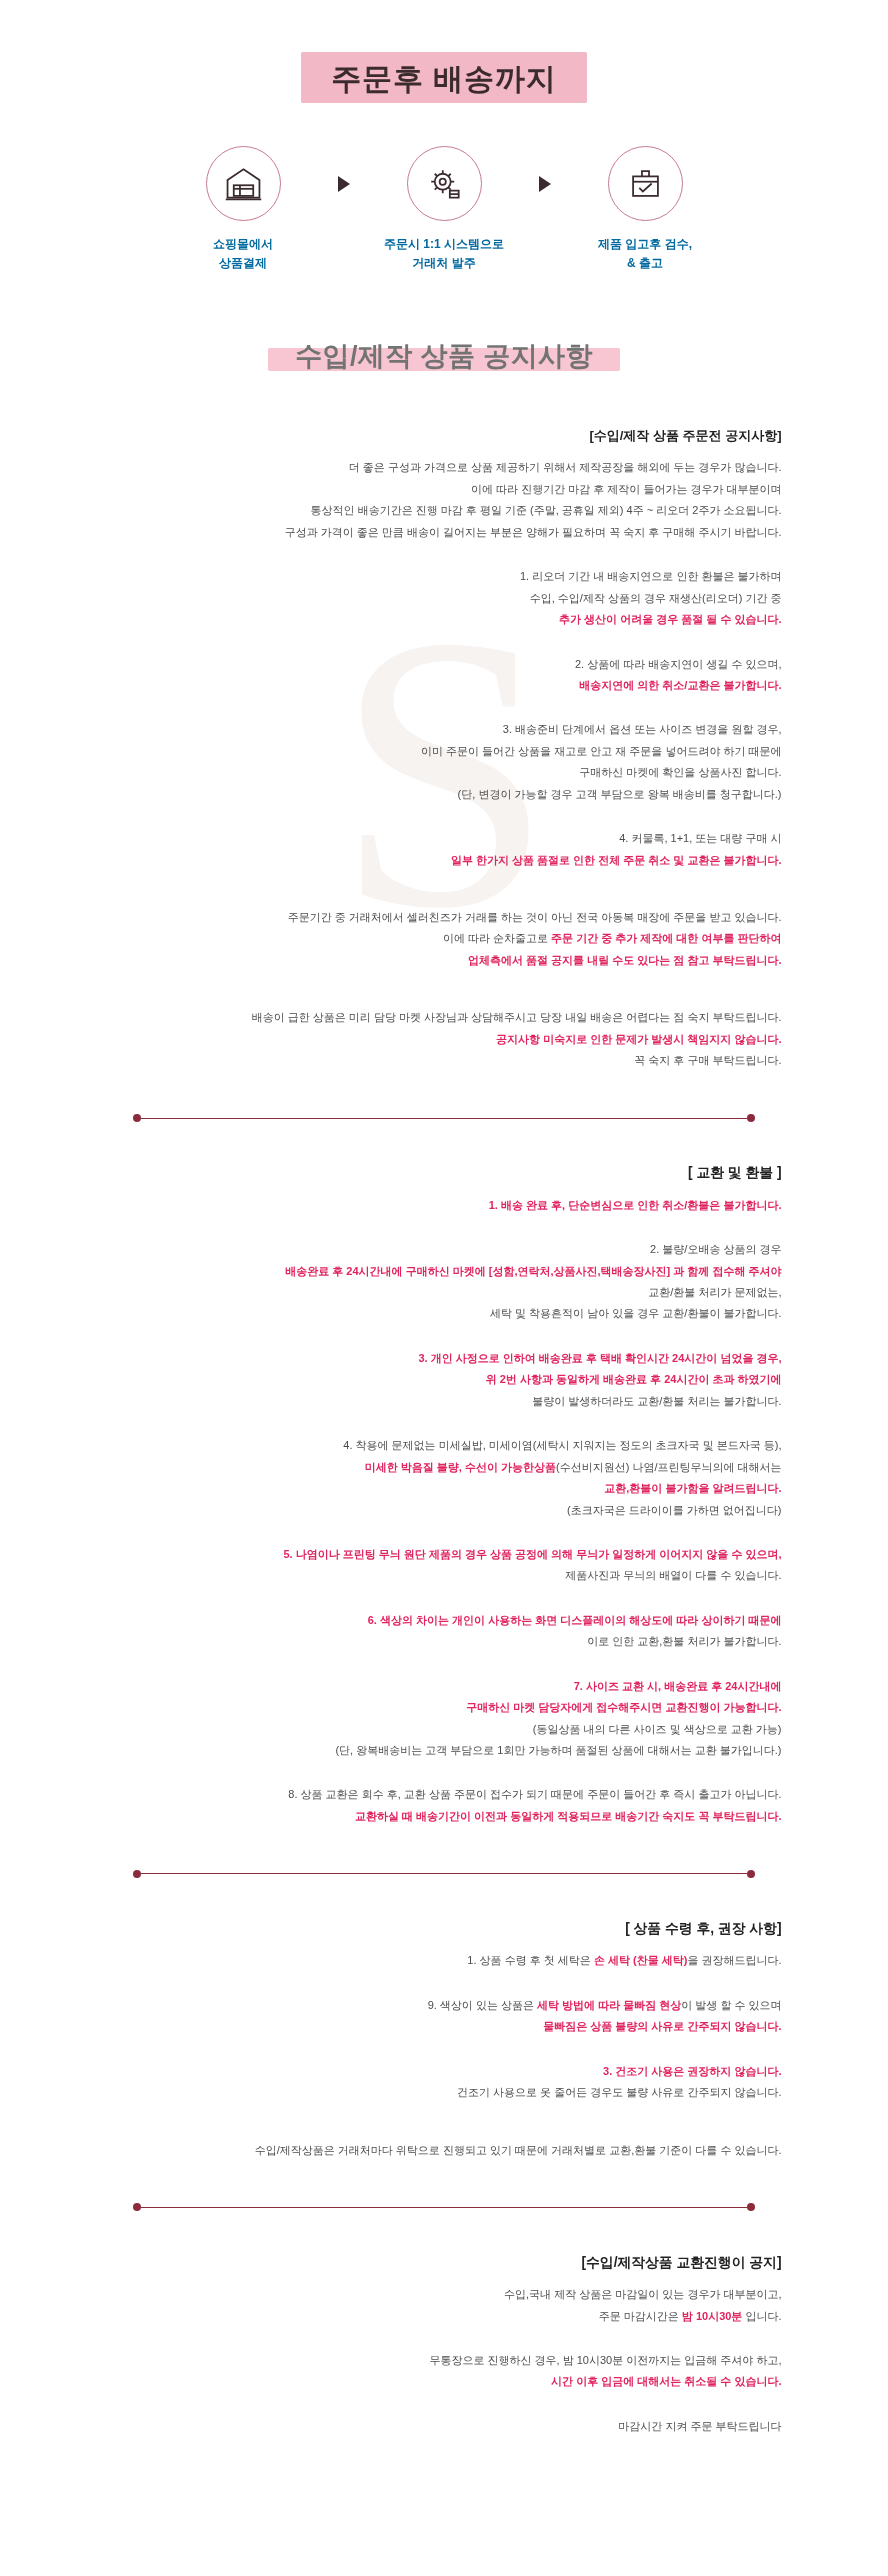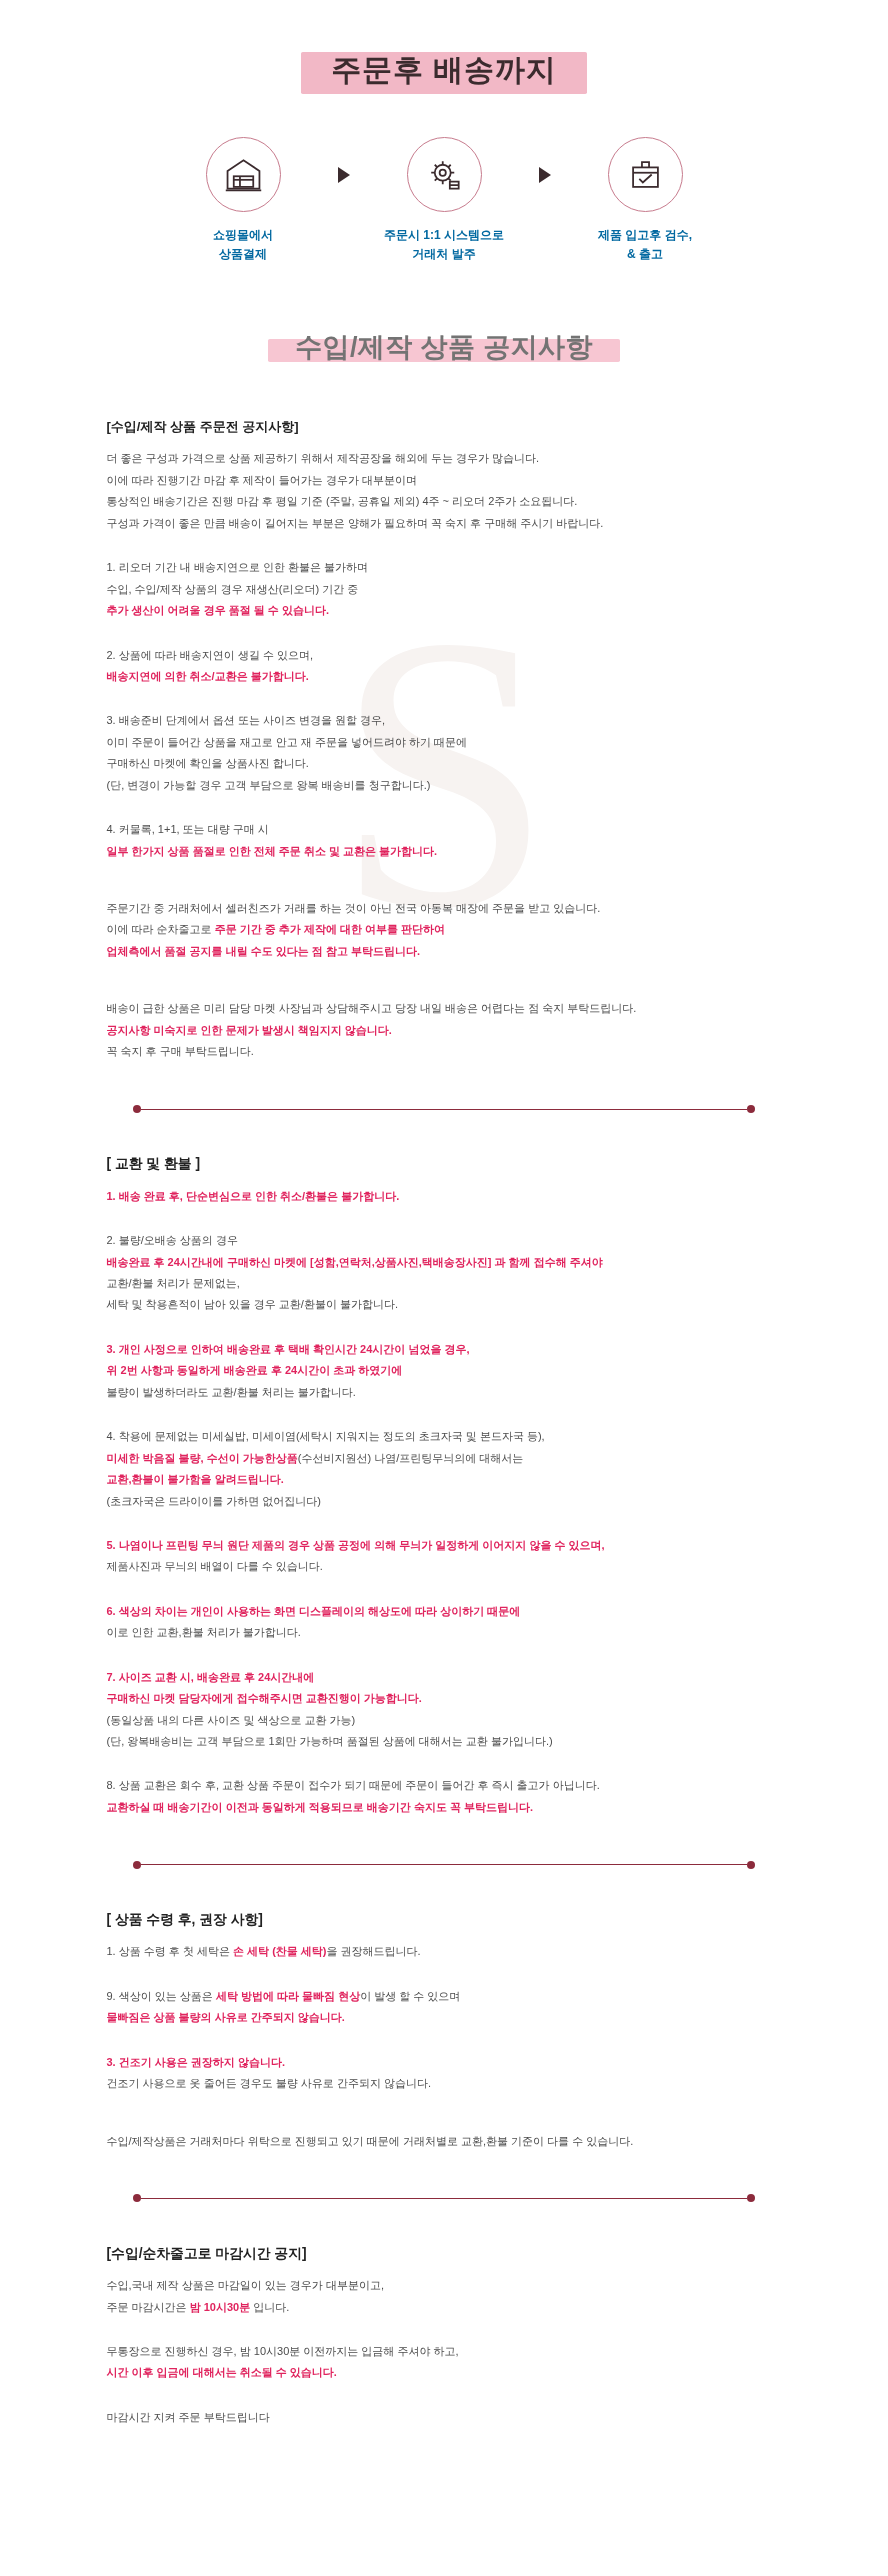--- a/index.html
+++ b/index.html
@@ -24,21 +24,21 @@
 
   
   .banner-wrap {
     width: 100%;
     display: flex;
     justify-content: center;
     margin-top: 16px;
   }
   .banner {
     background: #f2b8c6;
-    padding: 3px 30px 9px 30px;
+    padding: 12px 30px 9px 30px;
     border-radius: 1.8px;
   }
   .banner-text {
     font-size: 30px;
     font-weight: bold;
     letter-spacing: 0.9px;
     color: #3b2b2e;
     text-align: center;
     line-height: 1;
   }
@@ -133,21 +133,21 @@
     line-height: 1;
     font-weight: normal;
   }
 
   
   .content {
     position: relative;
     z-index: 1;
     width: 675px;
     margin: 0 auto;
-    text-align: left;
+    text-align: right;
   }
   .blk { margin-top: 30px; }
   .blk:first-child { margin-top: 0; }
   .hd {
     font-size: 13px;
     font-weight: bold;
     color: #222222;
     margin-bottom: 12.4px;
   }
   .hd.lg {
@@ -420,21 +420,21 @@
 
   <div class="divider">
     <span class="dot"></span>
     <span class="line"></span>
     <span class="dot"></span>
   </div>
 
   <div class="content" style="padding-bottom:71px;">
 
     <div class="blk">
-      <div class="hd lg">[수입/순차줄고로 마감시간 공지]</div>
+      <div class="hd lg">[수입/제작상품 교환진행이 공지]</div>
 
       <p class="ln">
         <span>수입,국내 제작 상품은 마감일이 있는 경우가 대부분이고,</span><br>
         <span>주문 마감시간은 </span><span class="red">밤 10시30분</span><span> 입니다.</span>
       </p>
 
       <div class="gap-md"></div>
       <p class="ln">
         <span>무통장으로 진행하신 경우, 밤 10시30분 이전까지는 입금해 주셔야 하고,</span><br>
         <span class="red">시간 이후 입금에 대해서는 취소될 수 있습니다.</span>

